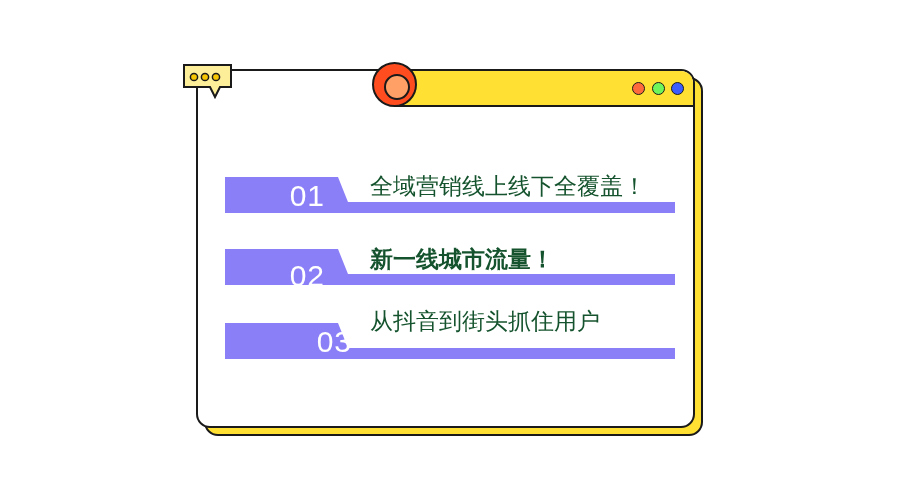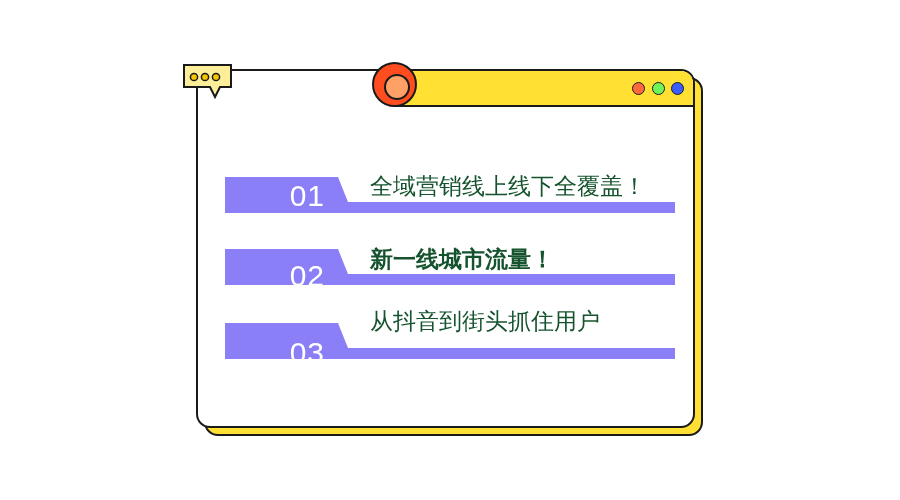--- a/index.html
+++ b/index.html
@@ -140,15 +140,15 @@
 </div>
 
 <div>
   <div class="row-shape" style="top:249px;"></div>
   <div class="row-number" style="top:253px;margin-top:8px;">02</div>
   <div class="row-text" style="top:247px;font-weight:bold;">新一线城市流量！</div>
 </div>
 
 <div>
   <div class="row-shape" style="top:323px;"></div>
-  <div class="row-number" style="top:338px;">03</div>
+  <div class="row-number" style="top:327px;margin-left:27px;">03</div>
   <div class="row-text" style="top:309px;">从抖音到街头抓住用户</div>
 </div>
 
 </body></html>

